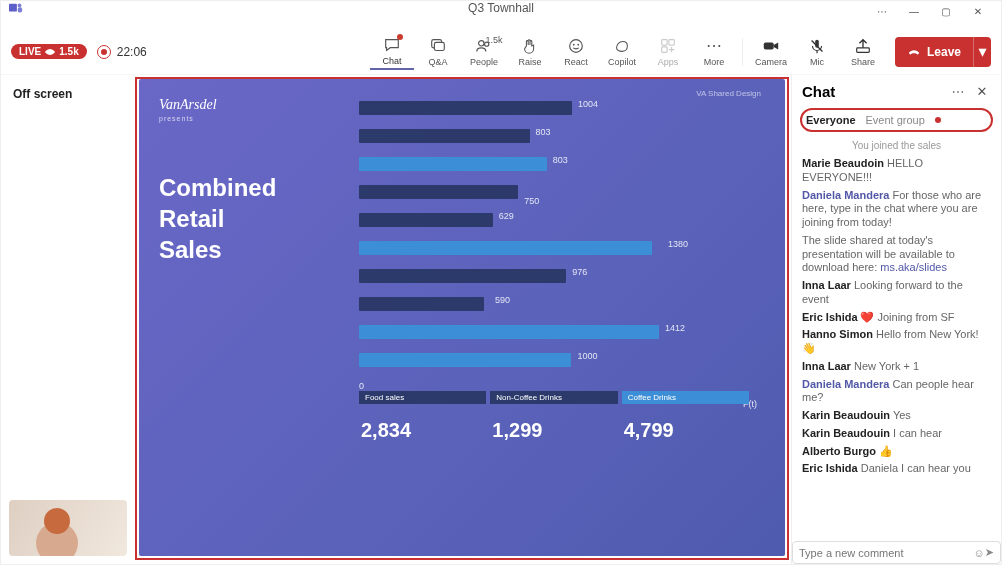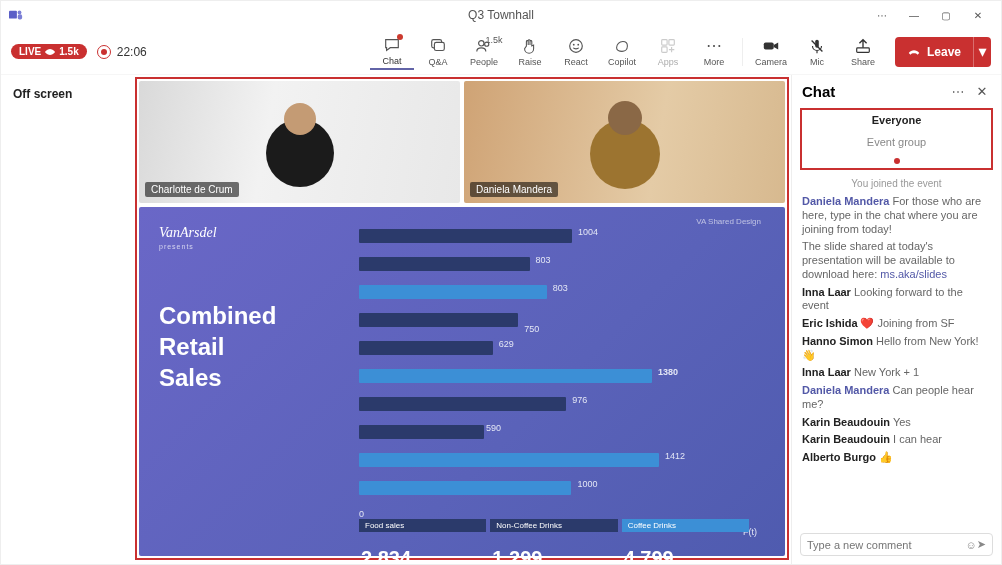--- a/index.html
+++ b/index.html
@@ -1,19 +1,19 @@
 <!DOCTYPE html>
 <html><head>
 <meta charset="utf-8">
 <style>
   * { box-sizing: border-box; margin: 0; padding: 0; font-family: "Segoe UI", Arial, sans-serif; }
   body { width: 1002px; height: 565px; background: #fff; overflow: hidden; border: 1px solid #eee; }
 
   
-  .titlebar { height: 28px; display: flex; align-items: center; padding: 0 8px; font-size: 12px; color: #555; }
+  .titlebar { height: 28px; display: flex; align-items: flex-start; padding: 0 8px; font-size: 12px; color: #555; }
   .teams-icon { width: 14px; height: 14px; margin-right: 6px; display: inline-flex; }
   .title { position: absolute; left: 0; right: 0; text-align: center; pointer-events: none; }
   .wincontrols { margin-left: auto; display: flex; gap: 2px; }
   .wincontrols .btn { width: 30px; height: 20px; display: flex; align-items: center; justify-content: center; color: #555; font-size: 10px; cursor: default; }
 
   
   .toolbar { height: 46px; display: flex; align-items: center; padding: 0 10px; border-bottom: 1px solid #f6f6f6; }
   .live-pill { background: #c93030; color: #fff; font-size: 10px; font-weight: 600; border-radius: 10px; padding: 2px 8px; display: flex; align-items: center; gap: 4px; }
   .rec-dot { width: 14px; height: 14px; border: 1px solid #c93030; border-radius: 50%; display: inline-flex; align-items: center; justify-content: center; margin-left: 10px; }
   .rec-dot::after { content: ""; width: 6px; height: 6px; border-radius: 50%; background: #c93030; }
@@ -24,21 +24,21 @@
   .tb-icon { width: 18px; height: 18px; display: flex; align-items: center; justify-content: center; color: #555; position: relative; }
   .notif-dot { position: absolute; top: -2px; right: -2px; width: 6px; height: 6px; background: #cc3a2e; border-radius: 50%; }
   .tb-sep { width: 1px; height: 28px; background: #eee; margin: 0 6px; }
   .toolbar-right { display: flex; gap: 2px; align-items: center; }
   .leave-btn { background: #c93030; color: #fff; border-radius: 4px; height: 30px; display: flex; align-items: center; margin-left: 8px; justify-content: flex-end; }
   .leave-main { padding: 0 12px; display: flex; align-items: center; gap: 6px; font-size: 12px; font-weight: 600; }
   .leave-drop { width: 18px; border-left: 1px solid rgba(255,255,255,.3); display: flex; align-items: center; justify-content: center; height: 100%; }
 
   
   .main { display: flex; height: calc(100% - 74px); }
-  .left-col { width: 134px; display: flex; }
+  .left-col { width: 134px; display: flex; flex-direction: column; }
   .off-screen { padding: 12px 12px; font-size: 12px; font-weight: 600; color: #222; }
   .selfcam { margin-top: auto; margin: auto 8px 8px 8px; height: 56px; border-radius: 4px; background: linear-gradient(120deg,#decfc2,#f1e8de); position: relative; overflow: hidden; }
   .selfcam::after { content: ""; position: absolute; left: 30%; top: 14%; width: 26px; height: 26px; border-radius: 50%; background: #c76a3e; box-shadow: 0 22px 0 8px #d7a98e; }
 
   .stage { flex: 1; border: 2px solid #c93030; margin: 2px 2px 4px 0; display: flex; flex-direction: column; background: #fff; }
   .videorow { display: flex; height: 128px; gap: 4px; padding: 2px 2px 4px 2px; }
   .vidtile { flex: 1; border-radius: 2px; position: relative; overflow: hidden; }
   .vidtile.v1 { background: linear-gradient(100deg,#d9d9d9 0%, #f2f2f2 40%, #e8e8e8 100%); }
   .vidtile.v1::after { content:""; position:absolute; left:50%; top:18%; width:32px; height:32px; border-radius:50%; background:#c49b74; transform:translateX(-50%); box-shadow: 0 34px 0 18px #1b1b1b; }
   .vidtile.v2 { background: linear-gradient(100deg,#cfa375 0%, #e4cba6 60%, #d7b98f 100%); }
@@ -60,33 +60,33 @@
   .totlabel { background:#2b3a6b; color:#fff; font-size:8px; padding:2px 6px; margin-right:4px; }
   .totlabel.light { background:#3c8fd6; }
   .totval { font-size:20px; font-weight:600; color:#fff; padding-left:2px; }
   .axislabel { position:absolute; font-size:8px; opacity:.6; right:4px; }
 
   
   .chatpanel { width: 210px; border-left: 1px solid #eee; display: flex; flex-direction: column; }
   .chathead { display: flex; align-items: center; padding: 8px 10px; gap: 6px;}
   .chathead h3 { font-size: 15px; font-weight: 700; flex:1; }
   .chathead .iconbtn { color:#555; font-size:13px; width:18px; text-align:center; }
-  .chattabs { margin: 0 8px 6px 8px; border: 2px solid #c93030; border-radius: 0; padding: 4px 4px; display:flex; gap:10px; align-items:center; font-size:11px;flex-direction:column;}
+  .chattabs { margin: 0 8px 6px 8px; border: 2px solid #c93030; border-radius: 12px; padding: 4px 4px; display:flex; gap:10px; align-items:center; font-size:11px;}
   .chattabs .tab { color:#888; }
   .chattabs .tab.active { color:#222; font-weight:600; }
   .red-dot { width:6px; height:6px; border-radius:50%; background:#c93030; display:inline-block; }
   .chatbody { flex:1; overflow:hidden; padding: 0 10px; font-size:11px; color:#444; display:flex; flex-direction:column; gap:4px;}
   .sysmsg { text-align:center; color:#999; font-size:10px; margin:2px 0; }
   .msg { line-height:1.25; }
   .msg .who { font-weight:600; color:#222; }
   .msg .who.link { color:#5258a7; }
   .msg .body { color:#666; }
   .msg .link-text { color:#5258a7; }
   .emoji { display:inline-block; }
-  .chatinput { border:1px solid #ddd; margin:8px; border-radius:4px; display:flex; align-items:center; padding:4px 6px; gap:0; font-size:11px; color:#888;}
+  .chatinput { border:1px solid #ddd; border-radius:4px; display:flex; align-items:center; padding:4px 6px; gap:0; font-size:11px; color:#888;}
   .chatinput input { border:none; flex:1; outline:none; font-size:11px; }
 
   svg { display:block; }
 </style>
 </head>
 <body>
 
 <div class="titlebar">
   <span class="teams-icon">
     <svg viewBox="0 0 16 16">
@@ -230,28 +230,20 @@
   </div>
 </div>
 
 <div class="main">
   <div class="left-col">
     <div class="off-screen">Off screen</div>
     <div class="selfcam"></div>
   </div>
 
   <div class="stage">
-    <div class="videorow">
-      <div class="vidtile v1">
-        <span class="namebadge">Charlotte de Crum</span>
-      </div>
-      <div class="vidtile v2">
-        <span class="namebadge">Daniela Mandera</span>
-      </div>
-    </div>
     <div class="slide">
       <div class="slide-left">
         <span class="brand">VanArsdel</span>
         <span class="brand-sub">presents</span>
         <div class="slide-title">
           <div>Combined</div>
           <div>Retail</div>
           <div>Sales</div>
         </div>
       </div>
@@ -261,25 +253,25 @@
           <span class="barlabel" style="top: 2px; left: 219px;">1004</span>
           <div class="bar dark" style="top: 32px; width: 170.609px;"></div>
           <span class="barlabel" style="top: 30px; left: 176.609px;">803</span>
           <div class="bar light" style="top: 60px; width: 187.67px;"></div>
           <span class="barlabel" style="top: 58px; left: 193.67px;">803</span>
           <div class="bar dark" style="top: 88px; width: 159.348px;"></div>
           <span class="barlabel" style="top: 86px; left: 165.348px; margin-top: 13px;">750</span>
           <div class="bar dark" style="top: 116px; width: 133.64px;"></div>
           <span class="barlabel" style="top: 114px; left: 139.64px;">629</span>
           <div class="bar light" style="top: 144px; width: 293.201px;"></div>
-          <span class="barlabel" style="top: 142px; left: 299px; font-weight: bold;">1380</span>
+          <span class="barlabel" style="top: 142px; left: 309px;">1380</span>
           <div class="bar dark" style="top: 172px; width: 207.365px;"></div>
           <span class="barlabel" style="top: 170px; left: 213.365px;">976</span>
           <div class="bar dark" style="top: 200px; width: 125.354px;"></div>
-          <span class="barlabel" style="top: 198px; left: 127px;">590</span>
+          <span class="barlabel" style="top: 198px; left: 136px;">590</span>
           <div class="bar light" style="top: 228px; width: 300px;"></div>
           <span class="barlabel" style="top: 226px; left: 306px;">1412</span>
           <div class="bar light" style="top: 256px; width: 212.465px;"></div>
           <span class="barlabel" style="top: 254px; left: 218.465px;">1000</span>
           <span class="barlabel" style="left: 0px; top: 284px;">0</span>
           <span class="barlabel" style="right: 8px; top: 302px;">F(t)</span>
           <div class="totals" style="top: 294px;">
             <div class="totcol">
               <div class="totlabel">Food sales</div>
               <div class="totval">2,834</div>
@@ -302,31 +294,33 @@
       <h3>Chat</h3>
       <span class="iconbtn">⋯</span>
       <span class="iconbtn">✕</span>
     </div>
     <div class="chattabs">
       <span class="tab active">Everyone</span>
       <span class="tab">Event group</span>
       <span class="red-dot"></span>
     </div>
     <div class="chatbody" id="chatbody">
-      <div class="sysmsg">You joined the event</div>
+      <div class="sysmsg">You joined the sales</div>
+    <div class="msg"><span class="who">Marie Beaudoin</span> <span class="body">HELLO EVERYONE!!!</span></div>
         <div class="msg"><span class="who link">Daniela Mandera</span> <span class="body">For those who are here, type in the chat where you are joining from today!</span></div>
         <div class="msg"><span class="body">The slide shared at today's presentation will be available to download here: </span><span class="link-text">ms.aka/slides</span></div>
         <div class="msg"><span class="who">Inna Laar</span> <span class="body">Looking forward to the event</span></div>
         <div class="msg"><span class="who">Eric Ishida</span> <span class="emoji">❤️</span> <span class="body">Joining from SF</span></div>
         <div class="msg"><span class="who">Hanno Simon</span> <span class="body">Hello from New York!</span> <span class="emoji">👋</span></div>
         <div class="msg"><span class="who">Inna Laar</span> <span class="body">New York + 1</span></div>
         <div class="msg"><span class="who link">Daniela Mandera</span> <span class="body">Can people hear me?</span></div>
         <div class="msg"><span class="who">Karin Beaudouin</span> <span class="body">Yes</span></div>
         <div class="msg"><span class="who">Karin Beaudouin</span> <span class="body">I can hear</span></div>
         <div class="msg"><span class="who">Alberto Burgo</span> <span class="emoji">👍</span> </div>
+        <div class="msg"><span class="who">Eric Ishida</span> <span class="body">Daniela I can hear you</span></div>
       </div>
     <div class="chatinput">
       <input placeholder="Type a new comment" style="">
       <span>☺</span>
       <span>➤</span>
     </div>
   </div>
 </div>
 
 </body></html>

